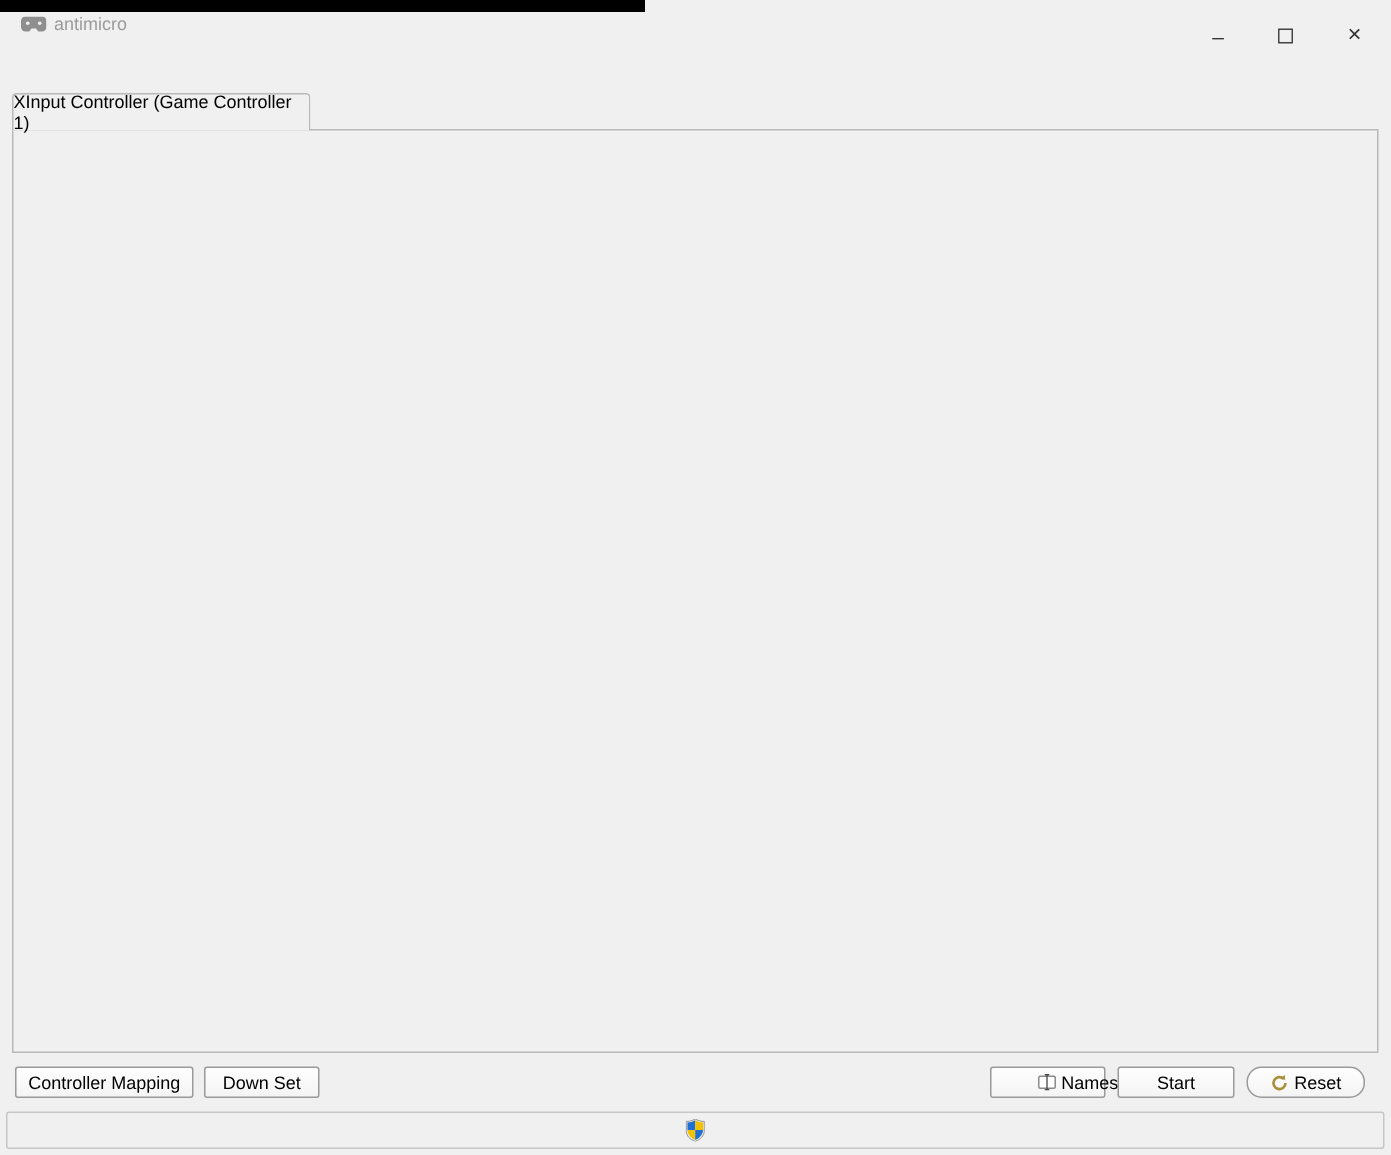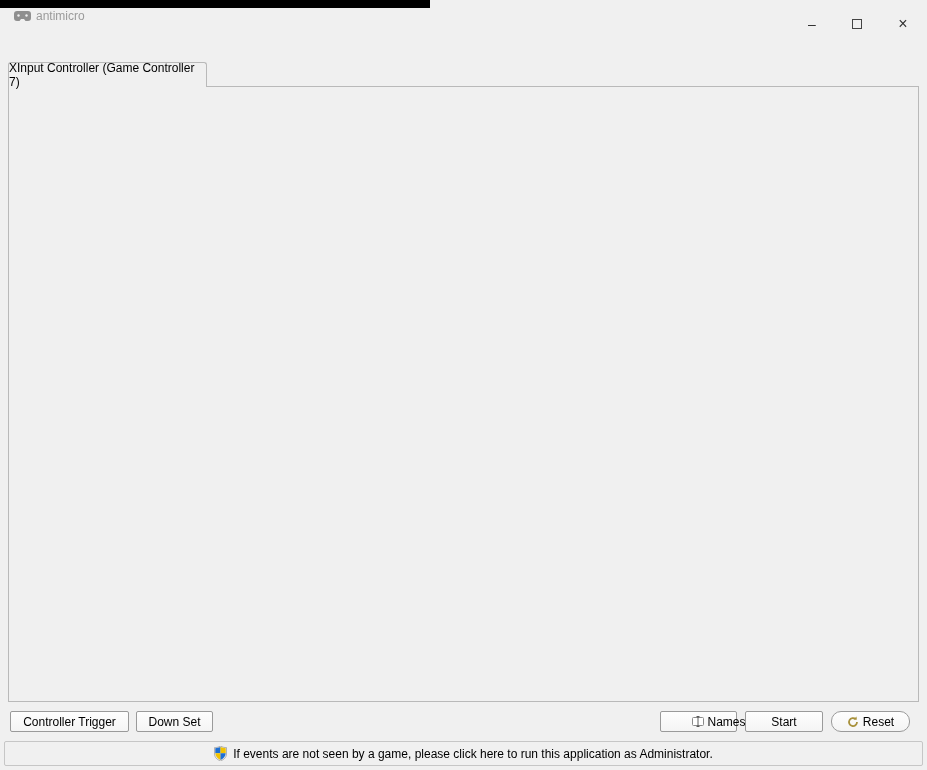--- a/index.html
+++ b/index.html
@@ -54,21 +54,21 @@
   </span>
 </div>
 
 <div class="abs" style="left:0;top:30px;width:927px;height:22px;">
   <span class="menu-item" style="left:12px;">App</span>
   <span class="menu-item" style="left:47px;">Options</span>
   <span class="menu-item" style="left:103px;">Help</span>
 </div>
 
 <div class="tab">
-  <span>XInput Controller (Game Controller 7)</span>
+  <span>XInput Controller (Game Controller 1)</span>
 </div>
 <div class="pane"></div>
 
 <div class="combo" style="left:14px;top:91px;width:523px;height:22px;">
   <span>SE1.gamecontroller</span>
   <span class="arrow-down"></span>
 </div>
 
 <div class="btn" style="left:573px;top:91px;width:79px;height:22px;">
   <span>
@@ -206,21 +206,21 @@
 </div>
 <div class="btn" style="left:113px;top:678px;width:92px;">1</div>
 <div class="btn set-gray" style="left:212px;top:678px;width:94px;">2</div>
 <div class="btn set-gray" style="left:313px;top:678px;width:94px;">3</div>
 <div class="btn set-gray" style="left:414px;top:678px;width:94px;">4</div>
 <div class="btn set-gray" style="left:514px;top:678px;width:95px;">5</div>
 <div class="btn set-gray" style="left:615px;top:678px;width:94px;">6</div>
 <div class="btn set-gray" style="left:716px;top:678px;width:94px;">7</div>
 <div class="btn set-gray" style="left:817px;top:678px;width:89px;">8</div>
 
-<div class="btn" style="left:10px;top:711px;width:119px;height:21px;">Controller Trigger</div>
+<div class="btn" style="left:10px;top:711px;width:119px;height:21px;">Controller Mapping</div>
 <div class="btn" style="left:136px;top:711px;width:77px;height:21px;">Down Set</div>
 
 <div class="btn" style="left:660px;top:711px;width:77px;height:21px;padding-left:40px;">
   <span>
     <svg width="12" height="11" viewBox="0 0 12 11">
       <rect x="0.5" y="1.5" width="11" height="8" rx="1" fill="#fff" stroke="#8a8a8a"></rect>
       <path d="M6 0.5 v10 M4.5 0.5 h3 M4.5 10.5 h3" stroke="#4a4a4a" stroke-width="0.9"></path>
     </svg>
   </span>
   <span>Names</span>
@@ -239,14 +239,13 @@
 <div class="statusbar">
   <span>
     <svg width="13" height="15" viewBox="0 0 13 15">
       <path d="M6.5 0 C4.5 1.2 2.3 1.6 0.5 1.6 V8 c0 3.4 2.6 5.6 6 7 3.4-1.4 6-3.6 6-7 V1.6 C10.7 1.6 8.5 1.2 6.5 0 z" fill="#e8e8e8" stroke="#7a7a7a" stroke-width="0.5"></path>
       <path d="M6.5 0.8 C4.8 1.8 3 2.2 1.3 2.3 V7.3 H6.5 z" fill="#1d6fd4"></path>
       <path d="M6.5 0.8 C8.2 1.8 10 2.2 11.7 2.3 V7.3 H6.5 z" fill="#f2c200"></path>
       <path d="M1.3 7.3 H6.5 V14 C4 12.8 1.6 10.9 1.3 7.3 z" fill="#f2c200"></path>
       <path d="M11.7 7.3 H6.5 V14 C9 12.8 11.4 10.9 11.7 7.3 z" fill="#1d6fd4"></path>
     </svg>
   </span>
-  <span class="txt">If events are not seen by a game, please click here to run this application as Administrator.</span>
 </div>
 
 </body></html>

